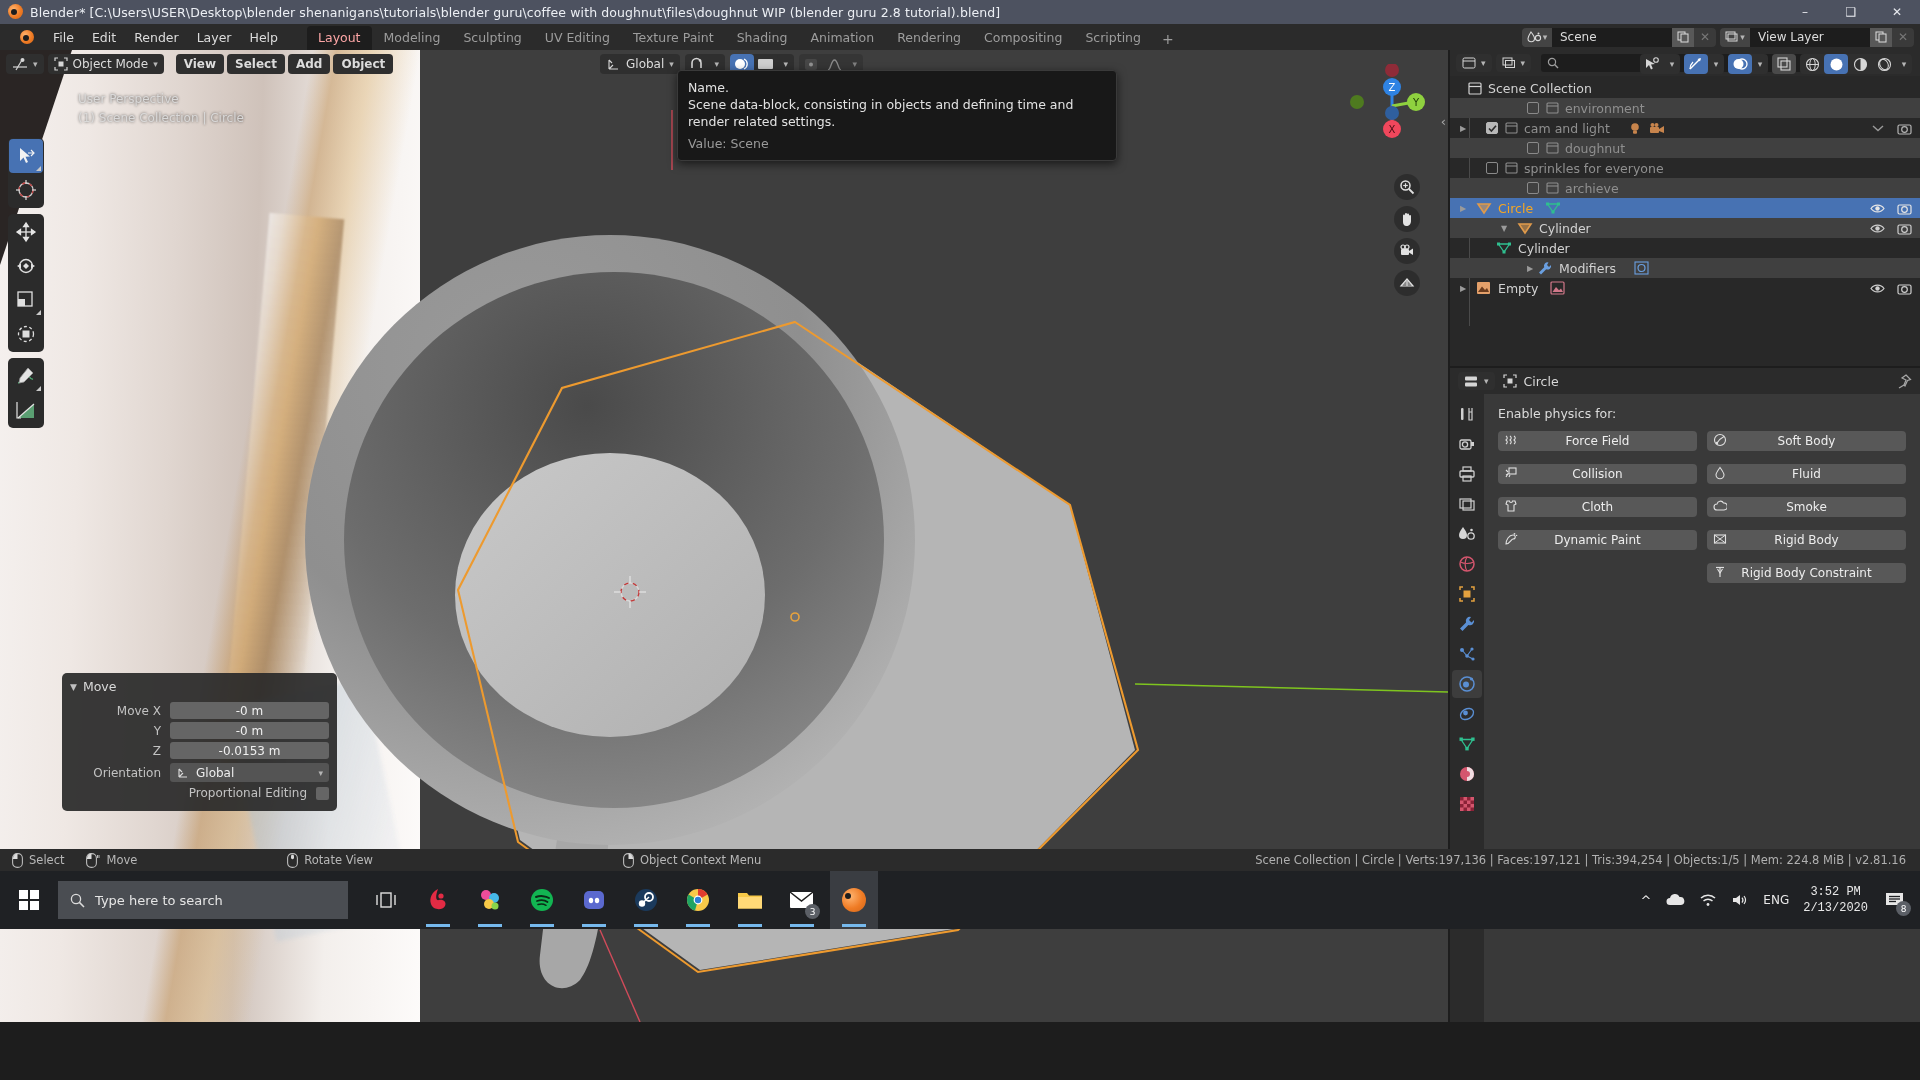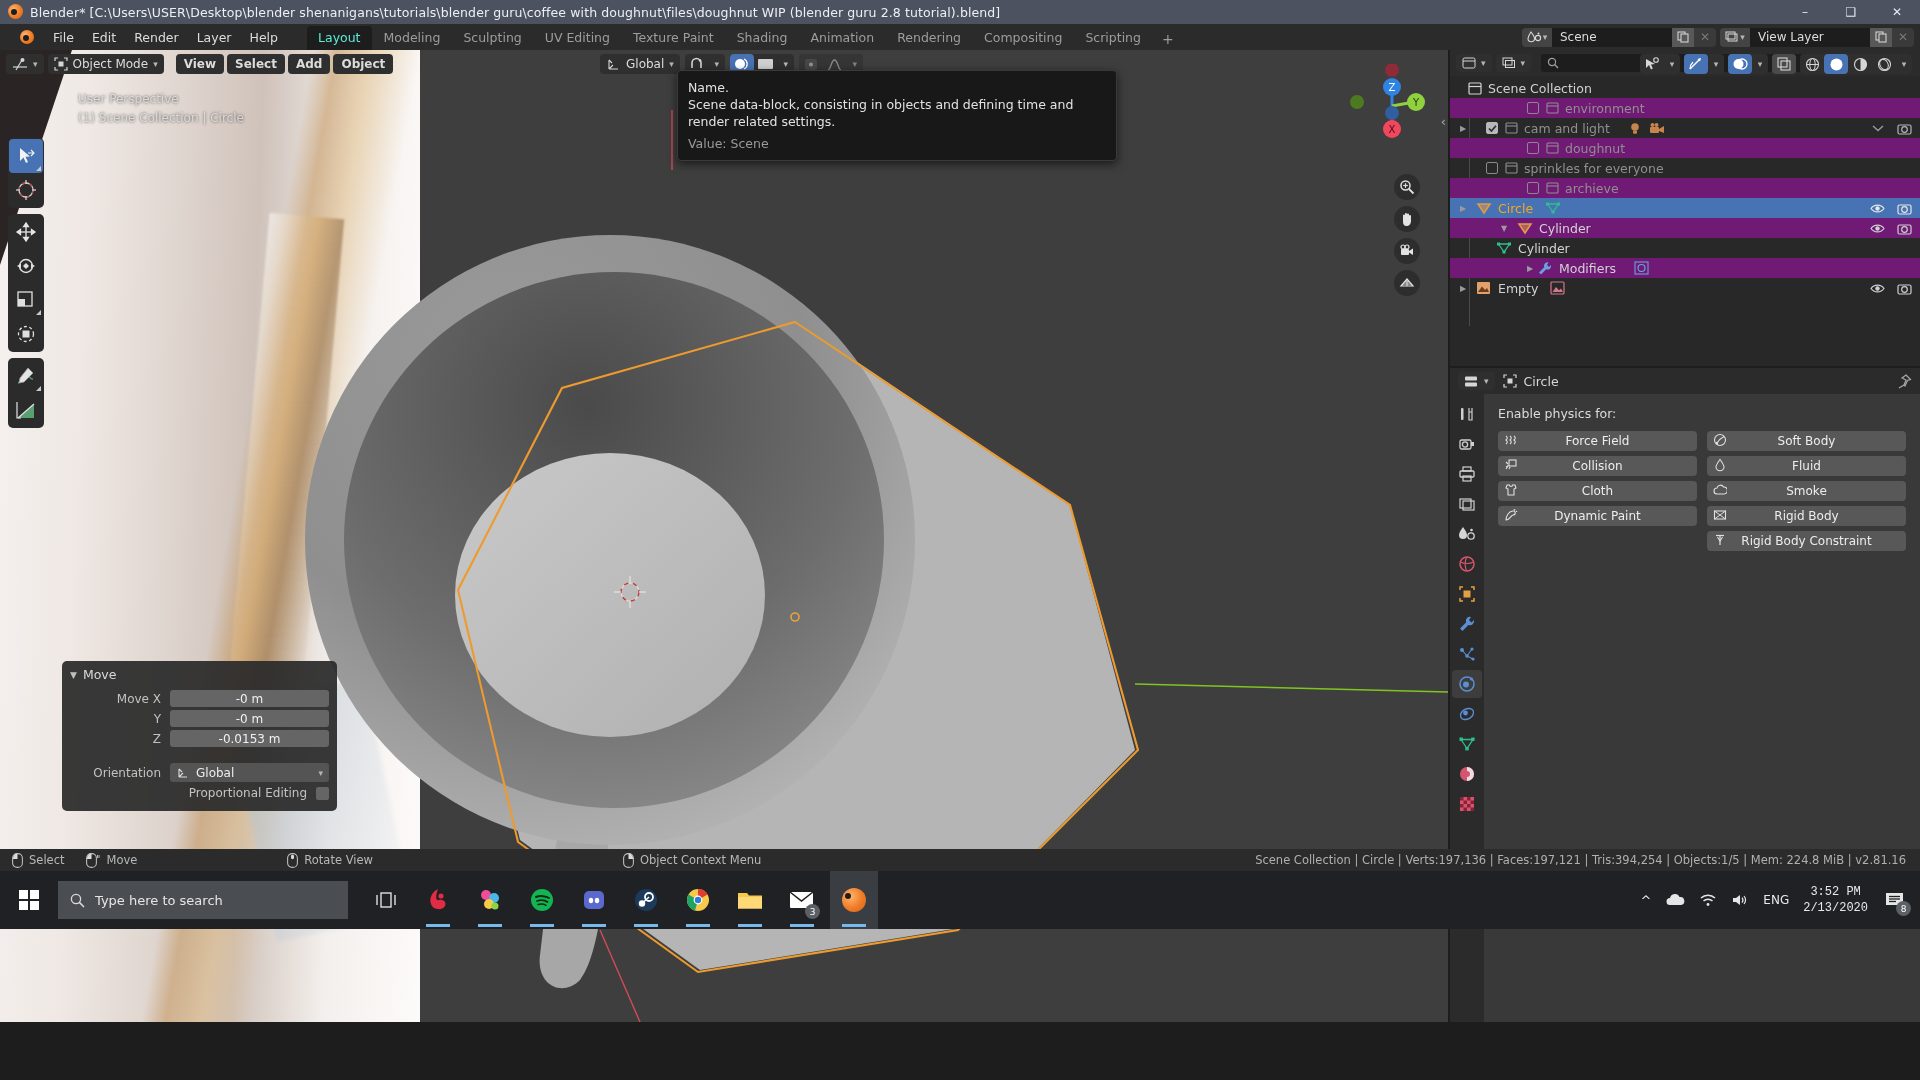--- a/index.html
+++ b/index.html
@@ -38,21 +38,21 @@
     position: absolute; top: 24px; left: 0; width: 1920px; height: 26px;
     background: #2b2b2b; display: flex; align-items: center; padding-left: 14px;
   }
   .topbar .tb-blender { margin: 0 10px 0 6px; }
   .menu-item { padding: 3px 9px; font-size: 12.5px; color: #dcdcdc; border-radius: 3px; }
   .ws-tabs { display: flex; margin-left: 20px; align-items: flex-end; height: 26px; }
   .ws-tab {
     padding: 4px 11px 5px; font-size: 12.5px; color: #9d9d9d;
     border-radius: 4px 4px 0 0; margin-right: 1px; line-height: 15px;
   }
-  .ws-tab.active { background: #1d1d1d; color: #5eead4; }
+  .ws-tab.active { background: #1d1d1d; color: #fca5a5; }
   .ws-add { padding: 3px 9px; color: #9d9d9d; font-size: 14px; }
 
   .topbar-right { position: absolute; right: 6px; top: 0; height: 26px; display: flex; align-items: center; gap: 4px; }
   .dblock {
     display: flex; align-items: center; background: #2b2b2b; border-radius: 4px; height: 19px;
   }
   .dblock .dbicon {
     width: 30px; height: 19px; background: #444; border-radius: 4px 0 0 4px;
     display: flex; align-items: center; justify-content: center; gap: 1px;
   }
@@ -176,21 +176,21 @@
 
   
   .outliner { position: absolute; left: 1450px; top: 50px; width: 470px; height: 316px; background: #282828; }
   .ol-header { height: 26px; background: #2b2b2b; display: flex; align-items: center; padding: 0 6px; gap: 4px; }
   .ol-search {
     flex: 1; height: 18px; background: #1d1d1d; border-radius: 3px; display: flex; align-items: center;
     padding: 0 6px; margin: 0 6px; gap: 5px;
   }
   .ol-body { padding-top: 2px; position: relative; }
   .ol-row { height: 20px; display: flex; align-items: center; padding-left: 6px; position: relative; font-size: 12.5px; }
-  .ol-row.alt { background: #701a75; padding-left: 47px; }
+  .ol-row.alt { background: #404040; padding-left: 47px; }
   .ol-row.selected { background: #4772b3; }
   .ol-row .disclose { width: 14px; color: #9b9b9b; font-size: 8px; display:flex; align-items:center; justify-content:center;}
   .ol-row .cb { width: 12px; height: 12px; border: 1px solid #8a8a8a; border-radius: 2px; margin-right: 7px;
                 display: flex; align-items: center; justify-content: center; }
   .ol-row .cb.checked { background: #b8b8b8; border-color: #b8b8b8; }
   .ol-name { color: #d2d2d2; margin-left: 6px; }
   .ol-name.dim { color: #8f8f8f; }
   .ol-name.sel { color: #f5a623; }
   .ol-right { position: absolute; right: 8px; display: flex; gap: 12px; align-items: center; }
   .ol-tree-line { position: absolute; left: 19px; top: 22px; width: 1px; height: 228px; background: #4a4a4a; }
@@ -198,21 +198,21 @@
   
   .props { position: absolute; left: 1450px; top: 368px; width: 470px; height: 654px; background: #303030; }
   .props-header { height: 26px; background: #2b2b2b; display: flex; align-items: center; padding: 0 8px; gap: 8px; }
   .props-breadcrumb { display: flex; align-items: center; gap: 7px; font-size: 12.5px; color: #d8d8d8; }
   .props-tabs { position: absolute; left: 0; top: 26px; width: 34px; bottom: 0; background: #2b2b2b;
                 display: flex; flex-direction: column; align-items: center; padding-top: 6px; gap: 2px; }
   .ptab { width: 30px; height: 28px; display: flex; align-items: center; justify-content: center; border-radius: 4px; }
   .ptab.active { background: #3d3d3d; }
   .props-body { position: absolute; left: 34px; top: 26px; right: 0; bottom: 0; background: #393939; padding: 12px 14px; }
   .props-body h4 { font-size: 12.5px; font-weight: normal; color: #dcdcdc; margin-bottom: 10px; }
-  .phys-grid { display: grid; grid-template-columns: 1fr 1fr; gap: 5px 10px; }
+  .phys-grid { display: grid; grid-template-columns: 1fr 1fr; gap: 13px 10px; }
   .phys-btn {
     height: 20px; background: #585858; border-radius: 4px; display: flex; align-items: center;
     justify-content: center; position: relative; font-size: 12px; color: #ededed;
   }
   .phys-btn .pb-ico { position: absolute; left: 6px; top: 2px; }
 
   
   .statusbar { position: absolute; left: 0; bottom: 58px; width: 1920px; height: 22px;
                background: #2b2b2b; display: flex; align-items: center; font-size: 11.5px; color: #b8b8b8; }
   .sb-item { display: flex; align-items: center; gap: 6px; }
@@ -669,21 +669,21 @@
       <div class="op-field">-0 m</div>
     </div>
     <div class="op-row">
       <div class="op-label">Y</div>
       <div class="op-field">-0 m</div>
     </div>
     <div class="op-row">
       <div class="op-label">Z</div>
       <div class="op-field">-0.0153 m</div>
     </div>
-    <div class="op-row" style="margin-top:16px">
+    <div class="op-row" style="margin-top:4px">
       <div class="op-label">Orientation</div>
       <div class="op-select">
         <svg width="14" height="13" viewBox="0 0 14 13">
             <path d="M3 11 V3 M3 11 H11 M3 3 l3 3 M3 11 l4-4" stroke="#dcdcdc" stroke-width="1.1" fill="none"></path>
           </svg>
         <span class="sp">Global</span>
         <span class="caret">▾</span>
       </div>
     </div>
     <div class="op-row" style="margin-top:4px">

